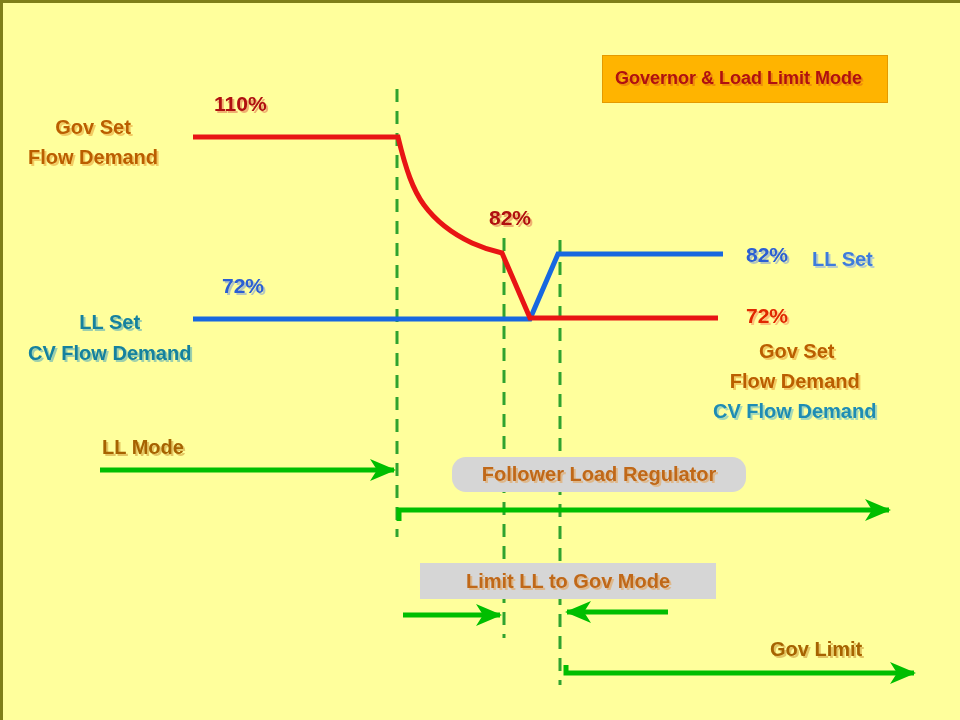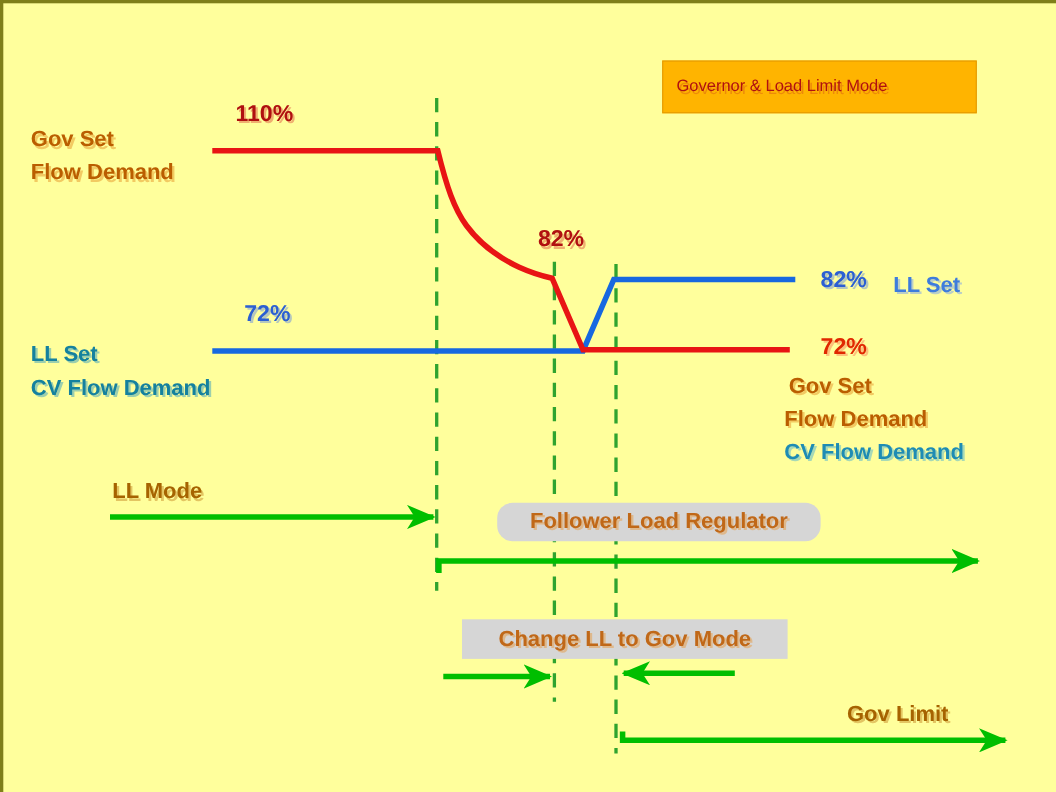--- a/index.html
+++ b/index.html
@@ -9,34 +9,34 @@
     font-family:"Liberation Sans",sans-serif;
   }
   .edge{position:absolute;background:#7F7F19;z-index:5;}
   #edge-top{left:0;top:0;width:960px;height:3px;}
   #edge-left{left:0;top:0;width:3px;height:720px;}
   svg.layer{position:absolute;left:0;top:0;z-index:1;}
   .lbl{
     position:absolute;z-index:2;font-weight:bold;font-size:20px;line-height:24px;
     white-space:nowrap;
   }
-  .lbl span{display:block;}
+  .lbl span{display:block;text-align:center;}
   .pct{font-size:21px;}
   .c-orange{color:#BA5E00;text-shadow:2px 2px 0 rgba(230,150,40,0.5);}
   .c-darkred{color:#B01010;text-shadow:2px 2px 0 rgba(220,80,60,0.45);}
   .c-blue{color:#2B5FD3;text-shadow:2px 2px 0 rgba(90,130,230,0.45);}
   .c-blue2{color:#3E7CDC;text-shadow:2px 2px 0 rgba(120,160,240,0.5);}
   .c-teal{color:#15819E;text-shadow:2px 2px 0 rgba(60,160,190,0.5);}
   .c-teal2{color:#1E8CB4;text-shadow:2px 2px 0 rgba(80,180,210,0.5);}
   .c-red{color:#E02800;text-shadow:2px 2px 0 rgba(250,130,90,0.5);}
   .c-brown{color:#A66300;text-shadow:2px 2px 0 rgba(200,140,40,0.5);text-align:center;}
   #title-box{
     position:absolute;z-index:2;left:602px;top:55px;width:260px;
     padding:9px 12px 10px 12px;background:#FFB400;border:1px solid #E49A00;
-    color:#B01010;font-weight:normal;font-size:15px;line-height:27px;
+    color:#B01010;font-weight:bold;font-size:18px;line-height:27px;
     text-shadow:2px 2px 0 rgba(200,60,30,0.35);
   }
   .callout{
     position:absolute;z-index:3;background:#D6D6D6;
     color:#C06818;font-weight:bold;font-size:20px;text-align:center;
     text-shadow:2px 2px 0 rgba(230,160,80,0.55);
   }
   #follower-box{left:452px;top:457px;width:294px;height:35px;line-height:35px;border-radius:14px;}
   #change-box{left:420px;top:563px;width:296px;height:36px;line-height:36px;}
   #gov-set-left{left:28px;top:112px;line-height:30px;}
@@ -105,14 +105,14 @@
   <div class="lbl c-orange" id="gov-set-right">
     <span class="indent">Gov Set</span>
     <span>Flow Demand</span>
     <span class="c-teal2">CV Flow Demand</span>
   </div>
 
   <div class="lbl c-brown" id="ll-mode">LL Mode</div>
   <div class="lbl c-brown" id="gov-mode">Gov Limit</div>
 
   <div class="callout" id="follower-box">Follower Load Regulator</div>
-  <div class="callout" id="change-box">Change LL to Gov Mode</div>
+  <div class="callout" id="change-box">Limit LL to Gov Mode</div>
 </div>
 
 </body></html>

